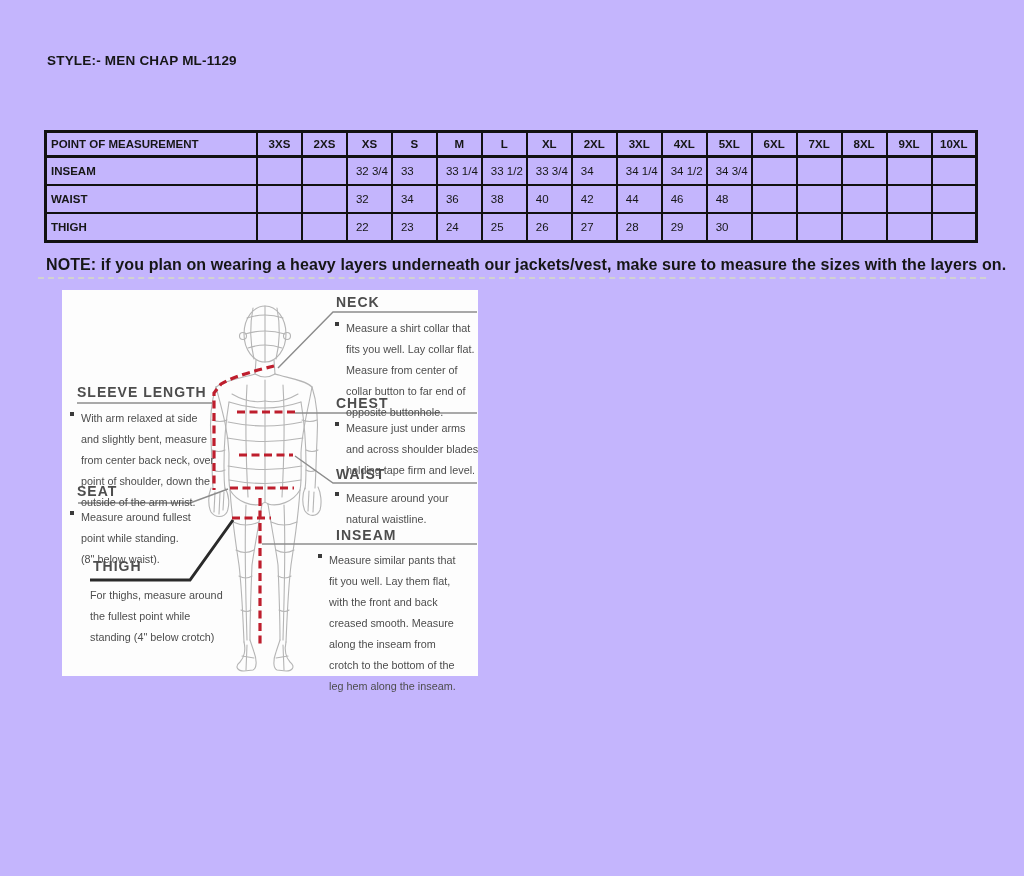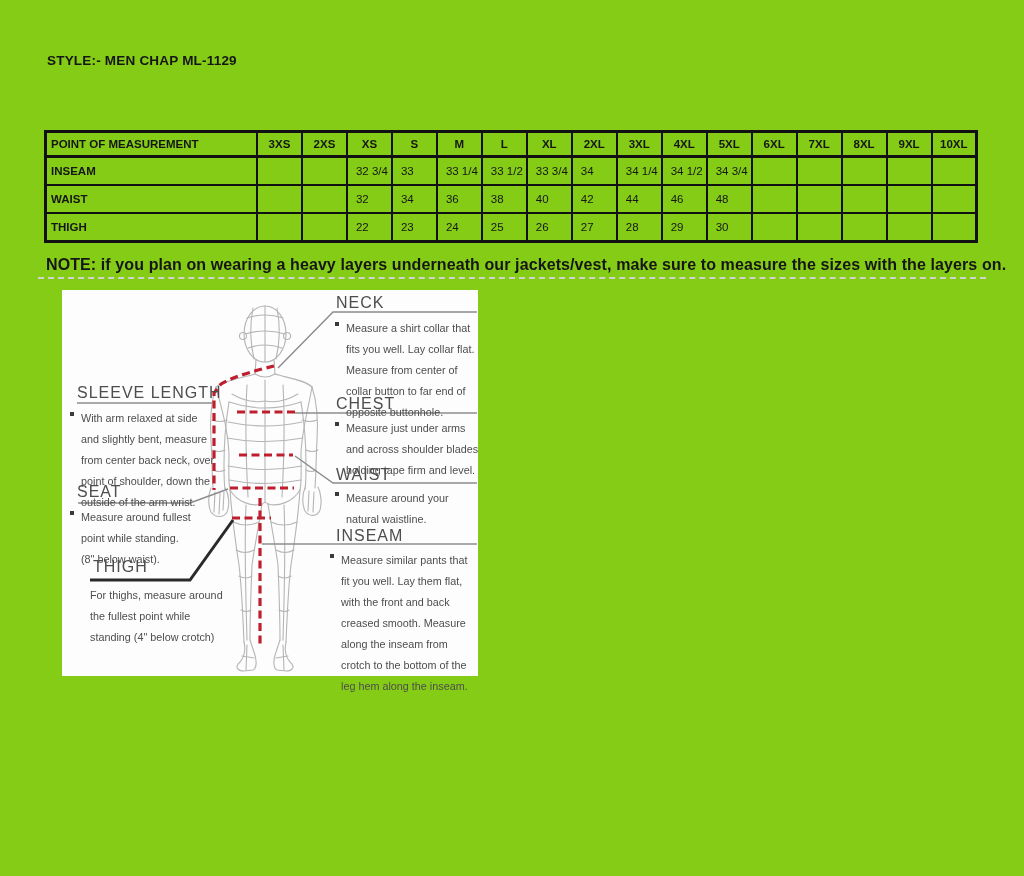--- a/index.html
+++ b/index.html
@@ -4,21 +4,21 @@
 <style>
   :root{
     --red:#be1e2d;
     --wire:#b5b5b5;
     --conn:#8c8c8c;
     --ink:#161616;
     --dtext:#4d4d4d;
   }
   html,body{margin:0;padding:0;background:#ffffff;}
   body{font-family:"Liberation Sans", sans-serif; color:var(--ink);}
-  #page{position:relative;width:1024px;height:876px;background:#84cc16;overflow:hidden;}
+  #page{position:relative;width:1024px;height:876px;background:#c4b5fd;overflow:hidden;}
 
   
   #title{position:absolute;left:47px;top:53px;font-size:13.5px;font-weight:bold;letter-spacing:.2px;}
 
   
   #size-table{position:absolute;left:44px;top:130px;width:934px;border-collapse:collapse;table-layout:fixed;}
   #size-table th,#size-table td{border:2px solid #111;font-size:11.5px;overflow:hidden;white-space:nowrap;}
   #size-table{border:3px solid #111;}
   #size-table thead th{height:20px;font-weight:bold;text-align:center;border-bottom:3px solid #111;padding:1px 2px;}
   #size-table thead th.first{text-align:left;padding-left:4px;}
@@ -32,21 +32,21 @@
   #sep{position:absolute;left:38px;top:277px;width:948px;border-top:2px dashed #d2d2d2;}
 
   
   #diagram{position:absolute;left:62px;top:290px;width:416px;height:386px;background:#fdfdfd;}
   #diagram svg{position:absolute;left:0;top:0;}
   .wire path,.wire ellipse,.wire circle{fill:none;stroke:var(--wire);stroke-width:1.1;stroke-linecap:round;}
   .dash path{fill:none;stroke:var(--red);stroke-width:3.2;stroke-dasharray:8 4.5;stroke-linecap:butt;}
   .conn path{fill:none;stroke:var(--conn);stroke-width:1.4;}
   .blackconn{fill:none;stroke:#2a2a2a;stroke-width:3;}
 
-  .mhead{position:absolute;font-size:16px;letter-spacing:1px;color:var(--dtext);font-weight:normal;}
+  .mhead{position:absolute;font-size:14px;letter-spacing:1px;color:var(--dtext);font-weight:bold;}
   .mtext{position:absolute;font-size:10.8px;line-height:21px;color:var(--dtext);white-space:pre-line;width:150px;}
   .sq{position:absolute;left:-11px;top:4px;width:4px;height:4px;background:#3a3a3a;display:block;}
 </style>
 </head>
 <body>
 
 <div id="page">
 
   <div id="title">STYLE:- MEN CHAP ML-1129</div>
 
@@ -250,21 +250,21 @@
     <div class="mhead" style="left:274px;top:105px;">CHEST</div>
     <div class="mtext" style="left:284px;top:128px;"><span class="sq"></span><span>Measure just under arms
 and across shoulder blades
 holding tape firm and level.</span></div>
 
     <div class="mhead" style="left:274px;top:176px;">WAIST</div>
     <div class="mtext" style="left:284px;top:198px;"><span class="sq"></span><span>Measure around your
 natural waistline.</span></div>
 
     <div class="mhead" style="left:274px;top:237px;">INSEAM</div>
-    <div class="mtext" style="left:279px;top:260px;"><span class="sq"></span><span>Measure similar pants that
+    <div class="mtext" style="left:267px;top:260px;"><span class="sq"></span><span>Measure similar pants that
 fit you well. Lay them flat,
 with the front and back
 creased smooth. Measure
 along the inseam from
 crotch to the bottom of the
 leg hem along the inseam.</span></div>
 
     <div class="mhead" style="left:15px;top:94px;">SLEEVE LENGTH</div>
     <div class="mtext" style="left:19px;top:118px;"><span class="sq"></span><span>With arm relaxed at side
 and slightly bent, measure

